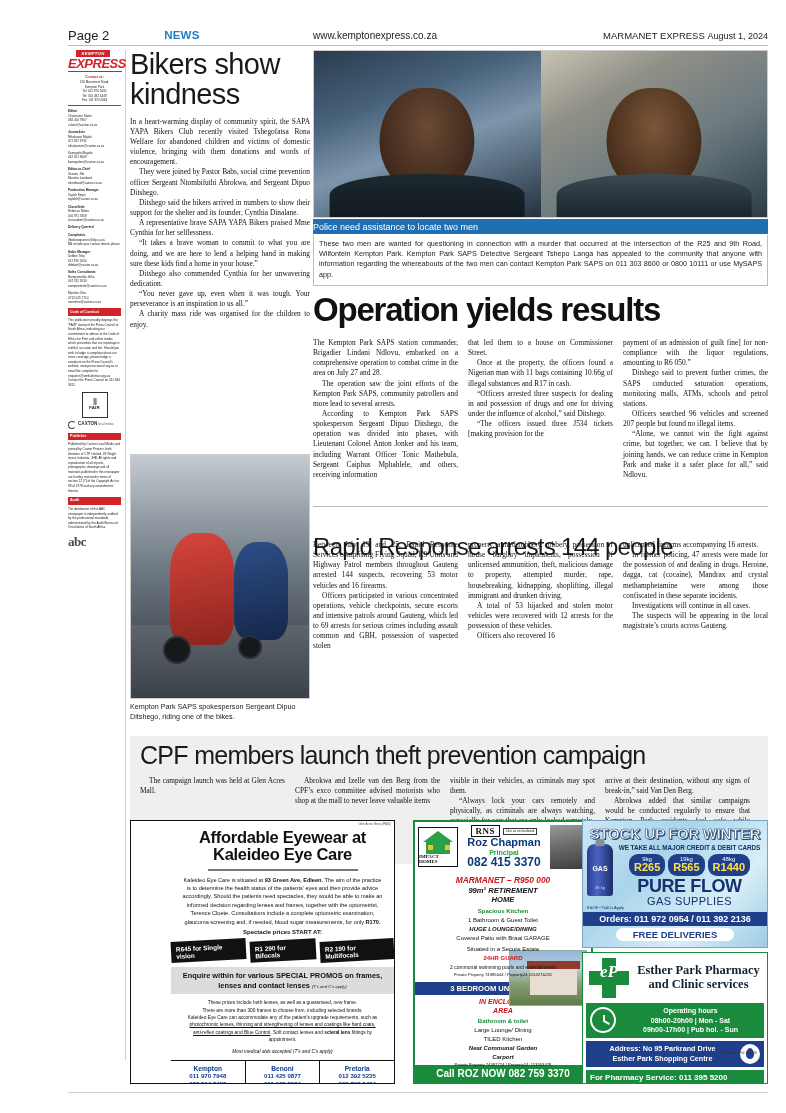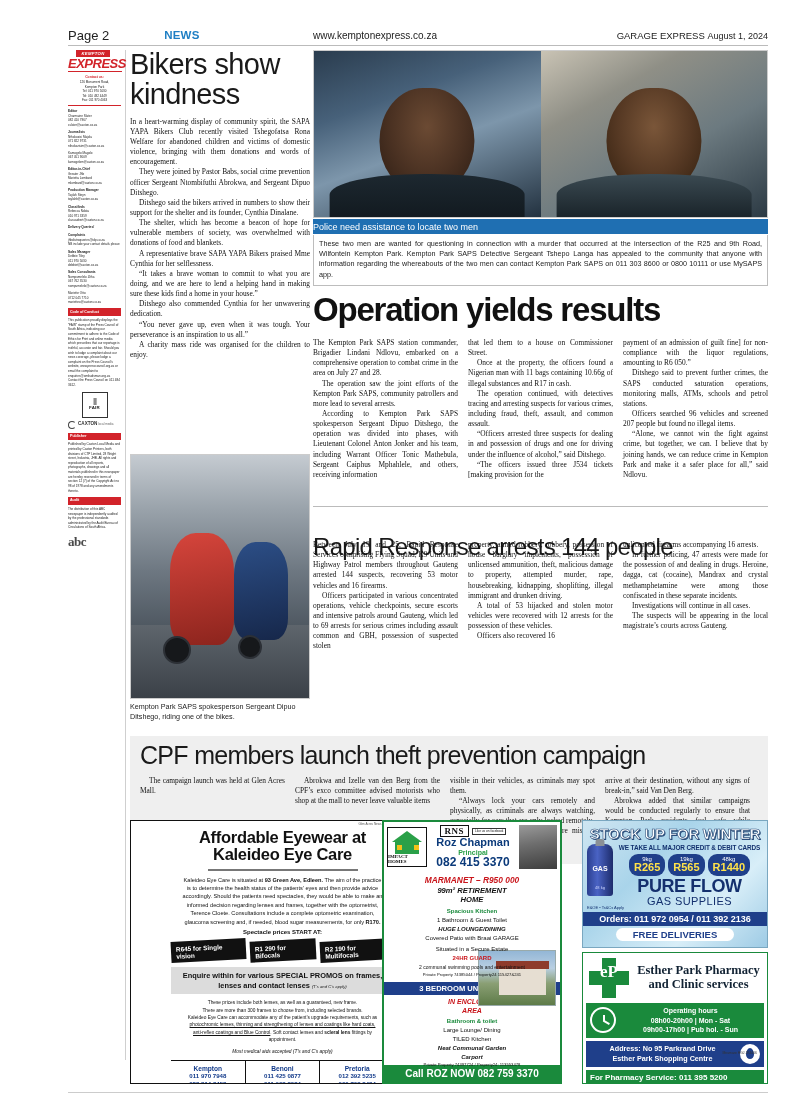--- a/index.html
+++ b/index.html
@@ -269,21 +269,21 @@
     display: flex; border-top: 1px solid #111; margin-top: 6px;
     font-family: "Liberation Sans", sans-serif; text-align: center;
   }
   .branch { flex: 1; padding: 4px 2px 5px 2px; }
   .branch + .branch { border-left: 1px solid #111; }
   .branch .bn { font-size: 6.6px; font-weight: bold; color: #123a8a; }
   .branch .bp { font-size: 6.1px; font-weight: bold; color: #123a8a; line-height: 1.35; }
 
   
   .ad-prop {
-    position: absolute; left: 252px; top: 0; width: 180px; height: 264px;
+    position: absolute; left: 283px; top: 0; width: 180px; height: 264px;
     border: 2px solid #1a8a3c; background: #fff; overflow: hidden;
   }
   .prop-head { display: flex; align-items: center; padding: 3px; gap: 3px; }
   .impact-logo {
     width: 40px; height: 40px; border: 1px solid #111; display: flex;
     flex-direction: column; align-items: center; justify-content: flex-end;
     font-family: "Liberation Serif", serif; position: relative; background: #fff;
   }
   .impact-logo .roof {
     position: absolute; top: 3px; left: 50%; transform: translateX(-50%);
@@ -429,21 +429,21 @@
   }
   .ph-head { display: flex; align-items: center; padding: 3px 4px 0 4px; gap: 3px; }
   .ph-cross {
     width: 44px; height: 44px; position: relative; flex: none;
   }
   .ph-cross .v { position: absolute; left: 15px; top: 2px; width: 14px; height: 40px; background: #1a8a3c; }
   .ph-cross .h { position: absolute; left: 2px; top: 15px; width: 40px; height: 14px; background: #1a8a3c; }
   .ph-cross .ep {
     position: absolute; left: 0; top: 6px; width: 100%; text-align: center;
     font-family: "Liberation Serif", serif; font-weight: bold; font-size: 17px;
-    color: #fff; z-index: 2; 
+    color: #fff; z-index: 2; font-style: italic;
   }
   .ph-name {
     font-family: "Liberation Serif", serif; font-weight: bold; font-size: 12.5px;
     color: #123; text-align: center; line-height: 1.1; flex: 1;
   }
   .ph-hours-band {
     background: #1a8a3c; color: #fff; margin: 3px 3px 0 3px; padding: 3px 4px;
     display: flex; align-items: center; gap: 5px;
   }
   .clock {
@@ -489,21 +489,21 @@
 </head>
 <body>
 
 <div class="page">
 
   <div class="topbar">
     <span class="pg">Page 2</span>
     <span class="section">NEWS</span>
     <span class="url">www.kemptonexpress.co.za</span>
     <span class="paper">
-      <span class="nm">GARAGE EXPRESS</span>
+      <span class="nm">MARMANET EXPRESS</span>
       <span class="dt">August 1, 2024</span>
     </span>
   </div>
   <div class="rule-top"></div>
 
   <div class="sidebar">
     <div class="logo-box">
       <div class="logo-kempton">KEMPTON</div>
       <div class="logo-express">EXPRESS</div>
     </div>
@@ -601,21 +601,20 @@
   </div>
 
   <div class="main">
 
     <div class="art1">
       <h1 class="hl-bikers">Bikers show kindness</h1>
       <div class="col-body">
         <p class="first">In a heart-warming display of community spirit, the SAPA YAPA Bikers Club recently visited Tshegofatsa Rona Welfare for abandoned children and victims of domestic violence, bringing with them donations and words of encouragement.</p>
         <p>They were joined by Pastor Babs, social crime prevention officer Sergeant Ntombifuthi Abrokwa, and Sergeant Dipuo Ditshego.</p>
         <p>Ditshego said the bikers arrived in numbers to show their support for the shelter and its founder, Cynthia Dinalane.</p>
-        <p>The shelter, which has become a beacon of hope for vulnerable members of society, was overwhelmed with donations of food and blankets.</p>
         <p>A representative brave SAPA YAPA Bikers praised Mme Cynthia for her selflessness.</p>
         <p>“It takes a brave woman to commit to what you are doing, and we are here to lend a helping hand in making sure these kids find a home in your house.”</p>
         <p>Ditshego also commended Cynthia for her unwavering dedication.</p>
         <p>“You never gave up, even when it was tough. Your perseverance is an inspiration to us all.”</p>
         <p>A charity mass ride was organised for the children to enjoy.</p>
       </div>
     </div>
 
     <div class="photo-bikes">
       <div class="road"></div>
@@ -642,21 +641,20 @@
     <div class="op-head">Operation yields results</div>
     <div class="op-cols">
       <div class="c col-body">
         <p class="first">The Kempton Park SAPS station commander, Brigadier Lindani Ndlovu, embarked on a comprehensive operation to combat crime in the area on July 27 and 28.</p>
         <p>The operation saw the joint efforts of the Kempton Park SAPS, community patrollers and more lead to several arrests.</p>
         <p>According to Kempton Park SAPS spokesperson Sergeant Dipuo Ditshego, the operation was divided into phases, with Lieutenant Colonel Anton Jonker and his team, including Warrant Officer Tonic Mathebula, Sergeant Caiphus Mphahlele, and others, receiving information</p>
       </div>
       <div class="c col-body">
         <p class="first">that led them to a house on Commissioner Street.</p>
         <p>Once at the property, the officers found a Nigerian man with 11 bags containing 10.66g of illegal substances and R17 in cash.</p>
-        <p>The operation continued, with detectives tracing and arresting suspects for various crimes, including fraud, theft, assault, and common assault.</p>
         <p>“Officers arrested three suspects for dealing in and possession of drugs and one for driving under the influence of alcohol,” said Ditshego.</p>
         <p>“The officers issued three J534 tickets [making provision for the</p>
       </div>
       <div class="c col-body">
         <p class="first">payment of an admission of guilt fine] for non-compliance with the liquor regulations, amounting to R6 050.”</p>
         <p>Ditshego said to prevent further crimes, the SAPS conducted saturation operations, monitoring malls, ATMs, schools and petrol stations.</p>
         <p>Officers searched 96 vehicles and screened 207 people but found no illegal items.</p>
         <p>“Alone, we cannot win the fight against crime, but together, we can. I believe that by joining hands, we can reduce crime in Kempton Park and make it a safer place for all,” said Ndlovu.</p>
       </div>
     </div>

